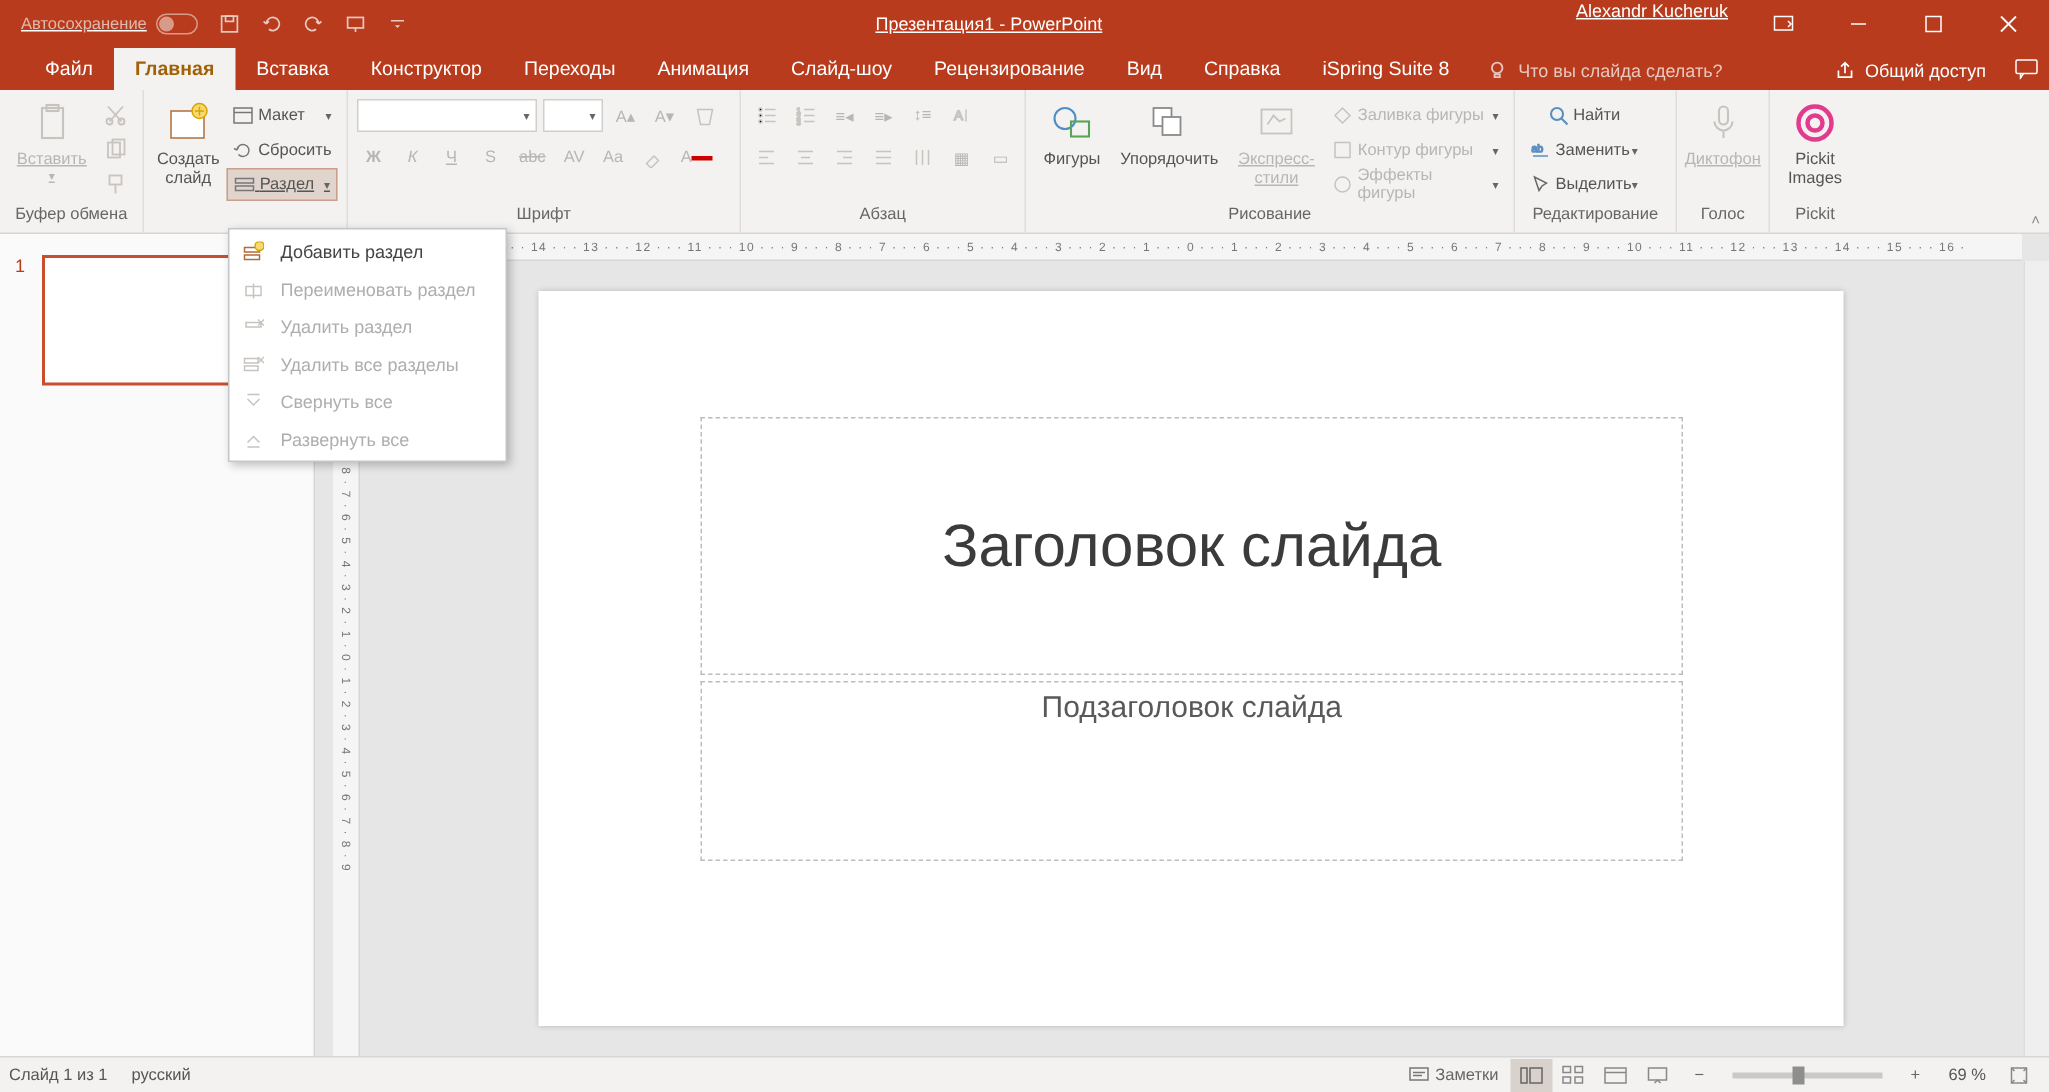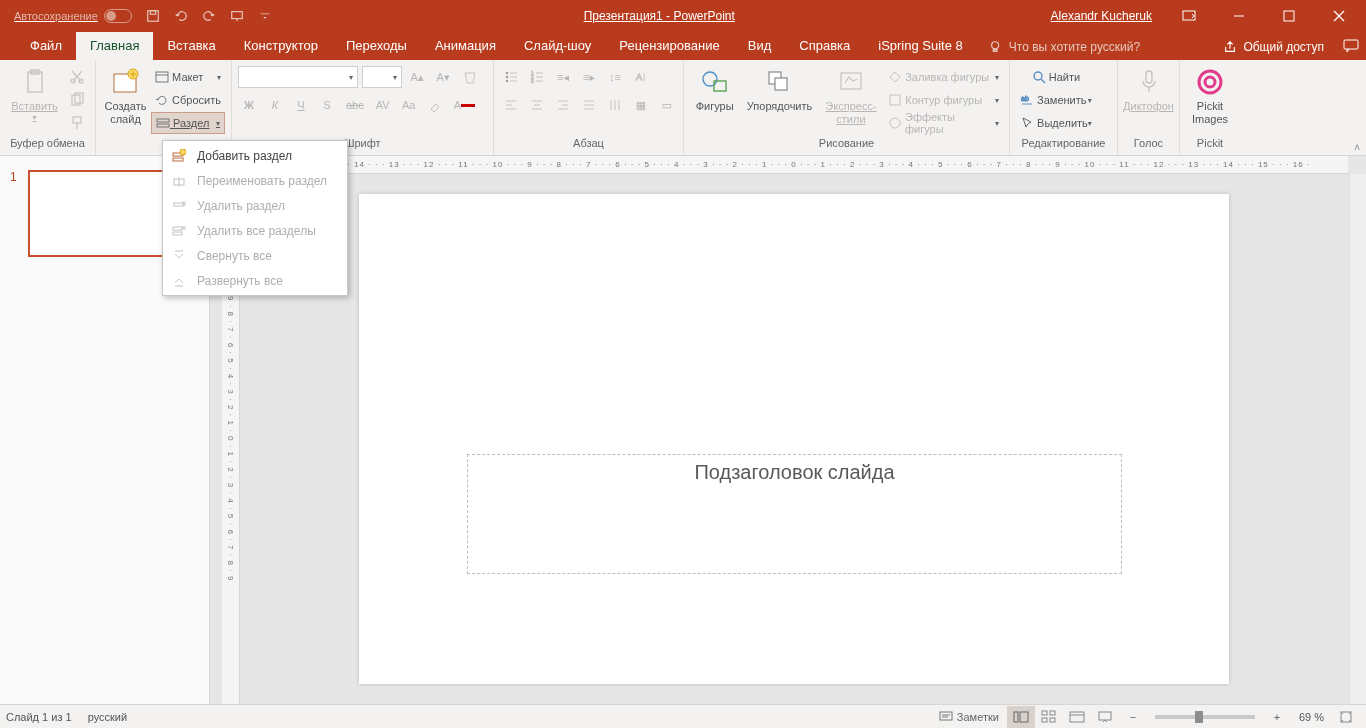--- a/index.html
+++ b/index.html
@@ -7,29 +7,29 @@
 
 
 .titlebar { height:32px; background:#b83b1d; display:flex; align-items:center; color:#fff; font-size:12px;text-decoration:underline; }
 .titlebar .qat { display:flex; align-items:center; gap:2px; padding-left:8px; }
 .qat-item { width:26px; height:26px; display:flex; align-items:center; justify-content:center; color:#e8c9bf; cursor:pointer; }
 .qat-item svg { width:14px; height:14px; }
 .autosave { display:flex; align-items:center; gap:6px; color:#e0b9ad; font-size:11px; padding:0 6px; }
 .toggle { width:28px; height:14px; border:1px solid #d89b8a; border-radius:8px; position:relative; }
 .toggle::after { content:""; position:absolute; left:1px; top:1px; width:10px; height:10px; border-radius:50%; background:#d89b8a; }
 .title-center { flex:1; text-align:center; font-size:12px; }
-.title-right { display:flex; align-items:center; gap:4px; padding-right:4px; }
+.title-right { display:flex; align-items:flex-start; gap:4px; padding-right:4px; }
 .win-btn { width:46px; height:32px; display:flex; align-items:center; justify-content:center; color:#fff; cursor:pointer; }
 .user-name { font-size:12px; padding:0 10px; }
 
 
 .tabrow { height:28px; background:#b83b1d; display:flex; align-items:flex-end; color:#fff; font-size:13px; padding-left:16px; }
 .tab { padding:6px 14px 7px; cursor:pointer; }
 .tab.file { background:transparent; }
-.tab.active { background:#f3f2f1; color:#14532d; font-weight:400; }
+.tab.active { background:#f3f2f1; color:#a16207; font-weight:700; }
 .tab-spacer { flex:1; }
 .tell-me { display:flex; align-items:center; gap:6px; color:#e8c9bf; font-size:12px; padding:0 12px 6px; }
 .share-btn { display:flex; align-items:center; gap:6px; color:#fff; font-size:12px; padding:0 12px 6px; }
 
 
 .ribbon { height:96px; background:#f3f2f1; border-bottom:1px solid #d6d6d6; display:flex; position:relative; }
 .group { border-right:1px solid #e0ddda; padding:2px 6px 0; display:flex; flex-direction:column; }
 .group-body { flex:1; display:flex; align-items:flex-start; gap:2px; }
 .group-label { height:18px; font-size:11px; color:#666; text-align:center; position:relative; }
 .big-btn { display:flex; flex-direction:column; align-items:center; justify-content:flex-start; padding:4px 6px 0; min-width:42px; height:74px; cursor:pointer; font-size:11px; color:#555; text-align:center; line-height:1.15; }
@@ -38,21 +38,21 @@
 .small-row { display:flex; align-items:center; gap:4px; height:24px; }
 .small-btn { min-width:22px; height:22px; display:flex; align-items:center; justify-content:center; cursor:pointer; font-size:11px; color:#555; padding:0 4px; }
 .small-btn.disabled { color:#b8b6b4; }
 .small-btn.pressed { background:#e0d4cc; border:1px solid #c99f8c;text-decoration:underline; }
 .stack { display:flex; flex-direction:column; gap:1px; }
 .font-combo { width:120px; height:22px; border:1px solid #d0cfce; background:#fff; font-size:11px; color:#999; padding:0 4px; display:flex; align-items:center; }
 .size-combo { width:40px; height:22px; border:1px solid #d0cfce; background:#fff; font-size:11px; display:flex; align-items:center; padding:0 4px; }
 .chev { font-size:8px; color:#666; margin-left:auto; }
 
 
-.dropdown { position:absolute; left:152px; top:140px; width:186px; background:#fff; border:1px solid #c6c6c6; box-shadow:2px 2px 6px rgba(0,0,0,.25); z-index:100; padding:2px 0;margin-left:10px; }
+.dropdown { position:absolute; left:152px; top:152px; width:186px; background:#fff; border:1px solid #c6c6c6; box-shadow:2px 2px 6px rgba(0,0,0,.25); z-index:100; padding:2px 0; }
 .dd-item { height:25px; display:flex; align-items:center; gap:10px; padding:0 10px 0 8px; font-size:12px; color:#444; cursor:pointer; }
 .dd-item.disabled { color:#b0aeac; cursor:default; }
 .dd-ico { width:16px; height:16px; display:flex; align-items:center; justify-content:center; color:#777; }
 
 
 .workspace { position:absolute; top:156px; left:0; right:0; bottom:24px; display:flex; background:#e6e6e6; }
 .thumb-panel { width:210px; background:#fafafa; border-right:1px solid #d6d6d6; padding:14px 10px 10px 10px; }
 .thumb-row { display:flex; gap:8px; }
 .thumb-num { font-size:12px; color:#b83b1d; width:10px; }
 .thumb { width:154px; height:87px; background:#fff; border:2px solid #c84f2d; }
@@ -152,21 +152,21 @@
   <div class="tab">Слайд-шоу</div>
   <div class="tab">Рецензирование</div>
   <div class="tab">Вид</div>
   <div class="tab">Справка</div>
   <div class="tab">iSpring Suite 8</div>
   <div class="tell-me">
     <svg width="14" height="14" viewBox="0 0 16 16" fill="none" stroke="currentColor" stroke-width="1.4">
         <circle cx="7" cy="6" r="4"></circle>
         <path d="M5 11h4v2H5z"></path>
       </svg>
-    <span>Что вы хотите русский?</span>
+    <span>Что вы слайда сделать?</span>
   </div>
   <div class="tab-spacer"></div>
   <div class="share-btn">
     <svg width="14" height="14" viewBox="0 0 16 16" fill="none" stroke="currentColor" stroke-width="1.3">
         <path d="M3 8v5h10V8M8 2v8M5 5l3-3 3 3"></path>
       </svg>
     <span>Общий доступ</span>
   </div>
   <div class="win-btn" style="width:30px;height:28px">
       <svg width="16" height="14" fill="none" stroke="#fff">
@@ -526,20 +526,23 @@
     <div class="thumb-row">
       <div class="thumb-num">1</div>
       <div class="thumb"></div>
     </div>
   </div>
   <div class="edit-area">
     <div class="ruler-h">· 16 · · · 15 · · · 14 · · · 13 · · · 12 · · · 11 · · · 10 · · · 9 · · · 8 · · · 7 · · · 6 · · · 5 · · · 4 · · · 3 · · · 2 · · · 1 · · · 0 · · · 1 · · · 2 · · · 3 · · · 4 · · · 5 · · · 6 · · · 7 · · · 8 · · · 9 · · · 10 · · · 11 · · · 12 · · · 13 · · · 14 · · · 15 · · · 16 ·</div>
     <div class="ruler-v">9 · 8 · 7 · 6 · 5 · 4 · 3 · 2 · 1 · 0 · 1 · 2 · 3 · 4 · 5 · 6 · 7 · 8 · 9</div>
     <div class="canvas-wrap">
       <div class="slide">
+        <div class="ph ph-title">
+            <span>Заголовок слайда</span>
+          </div>
         <div class="ph ph-sub">
             <span>Подзаголовок слайда</span>
           </div>
       </div>
     </div>
     <div class="scroll-v"></div>
   </div>
 </div>
 
 <div class="statusbar">

